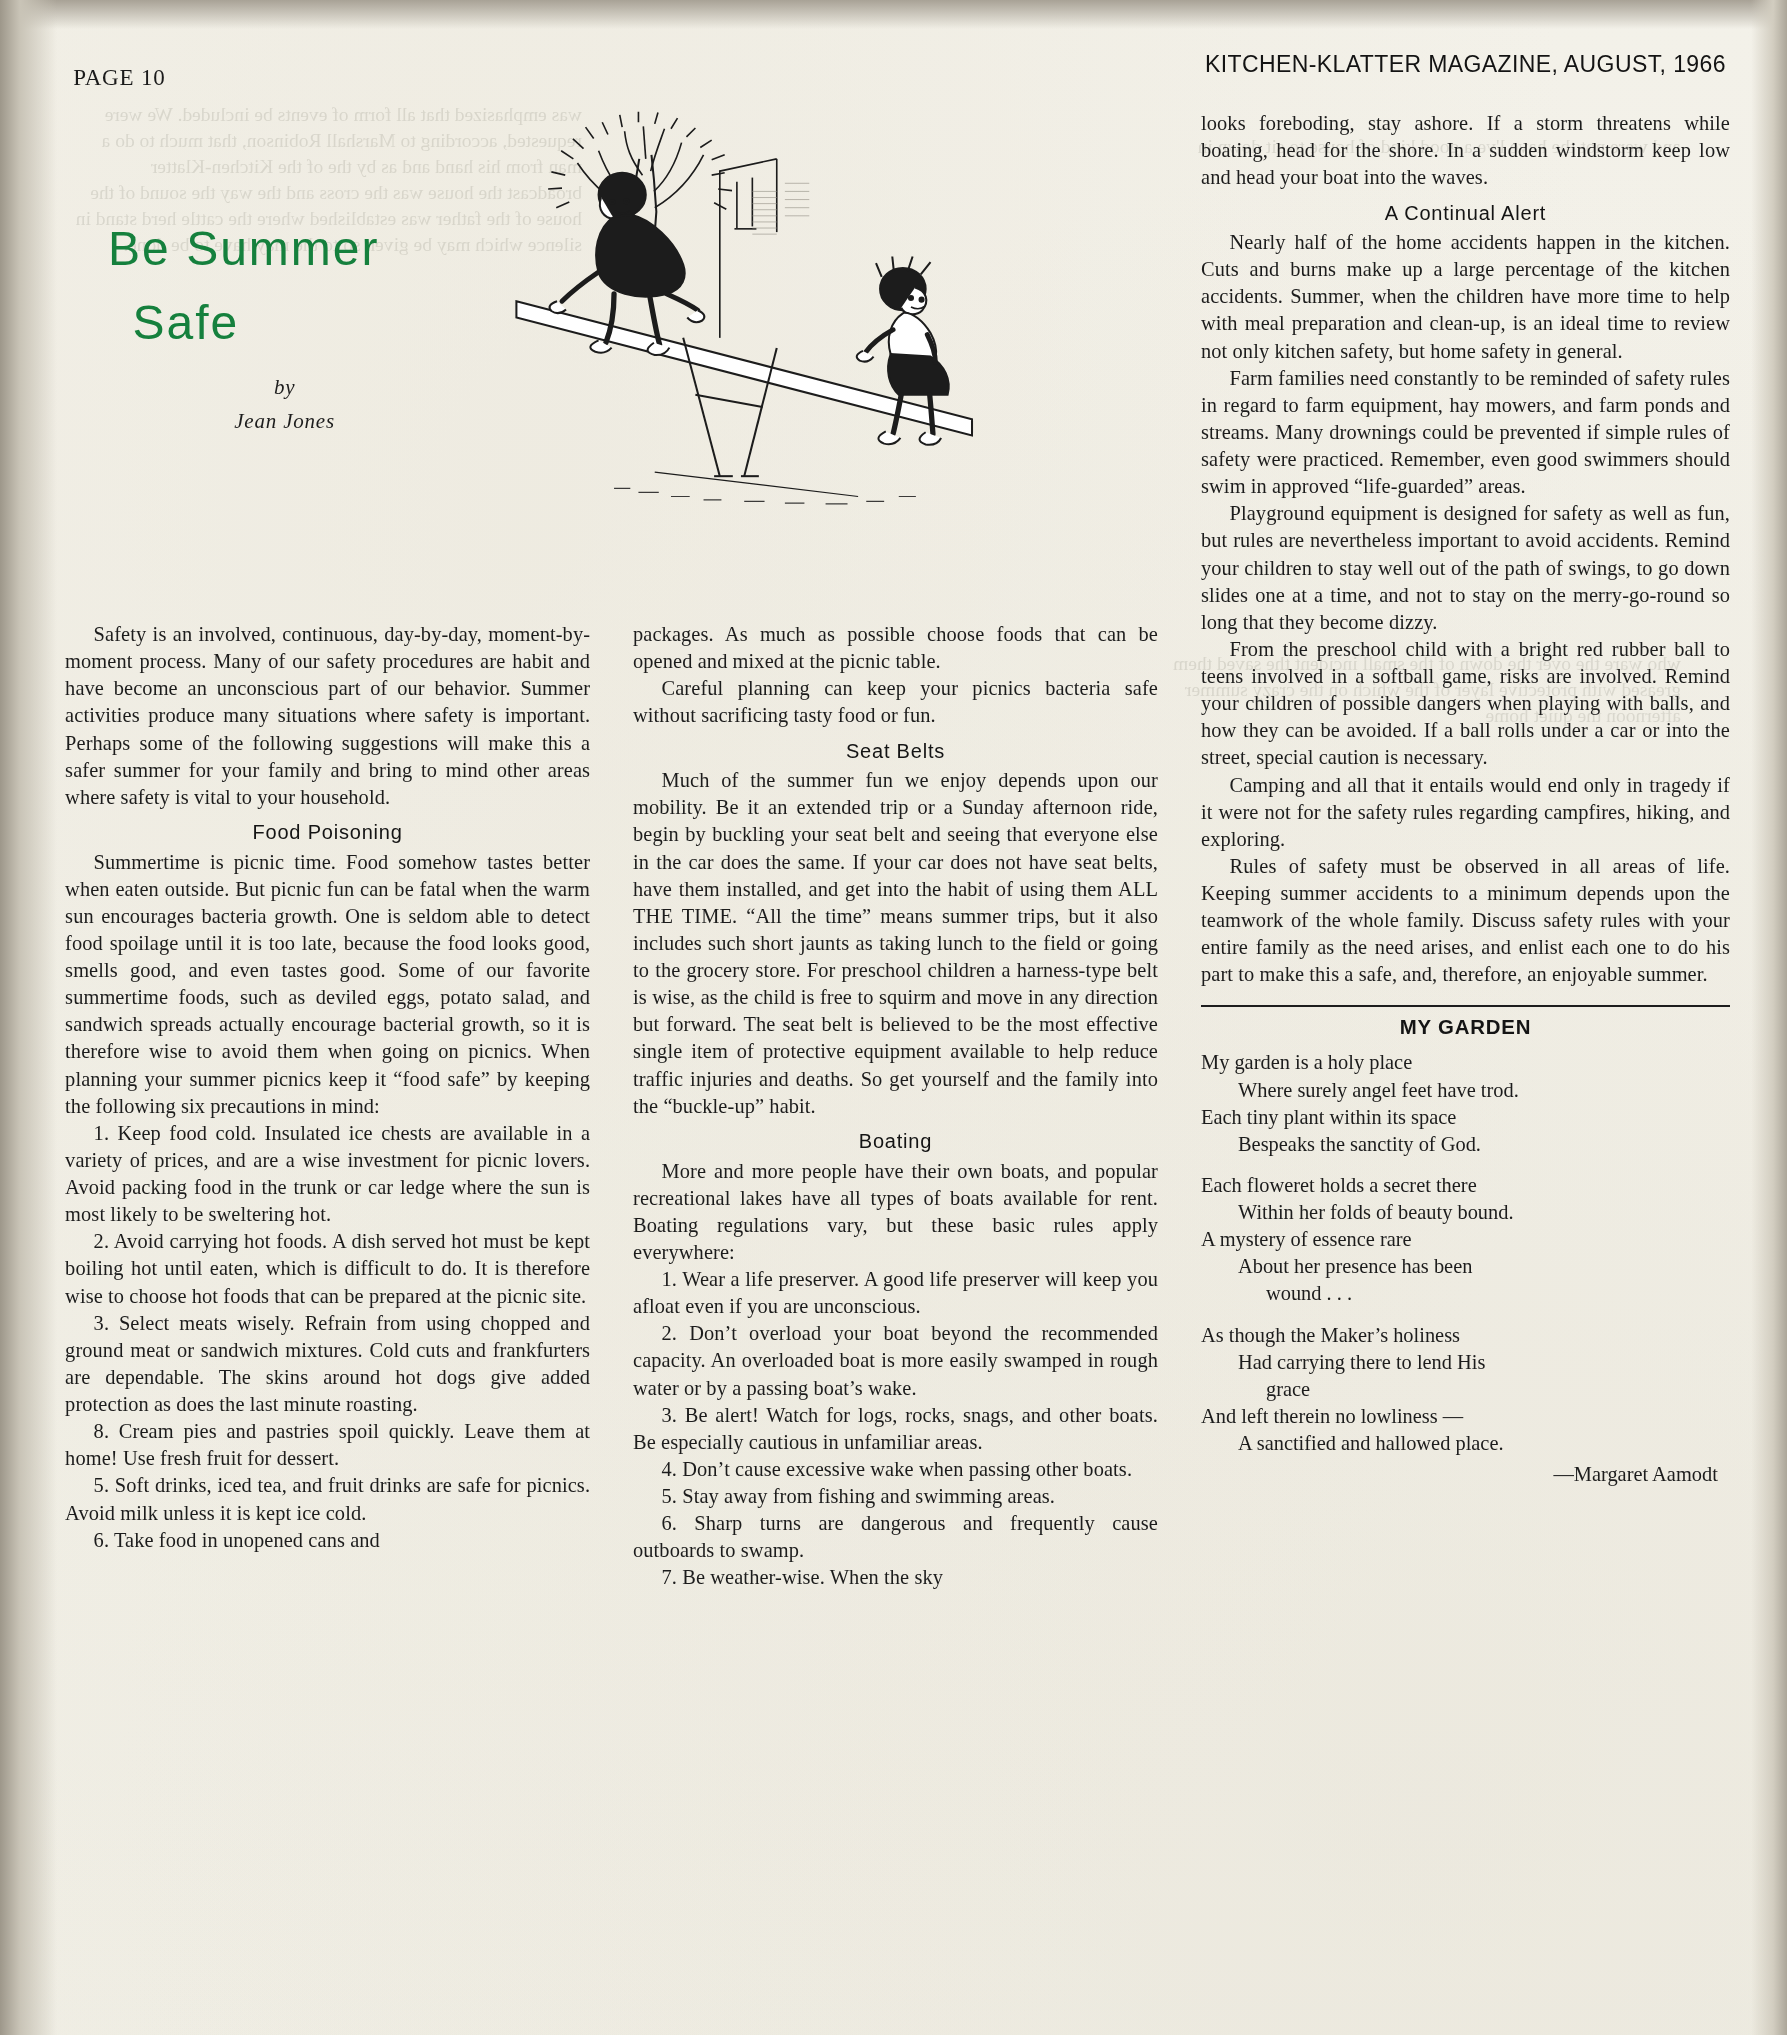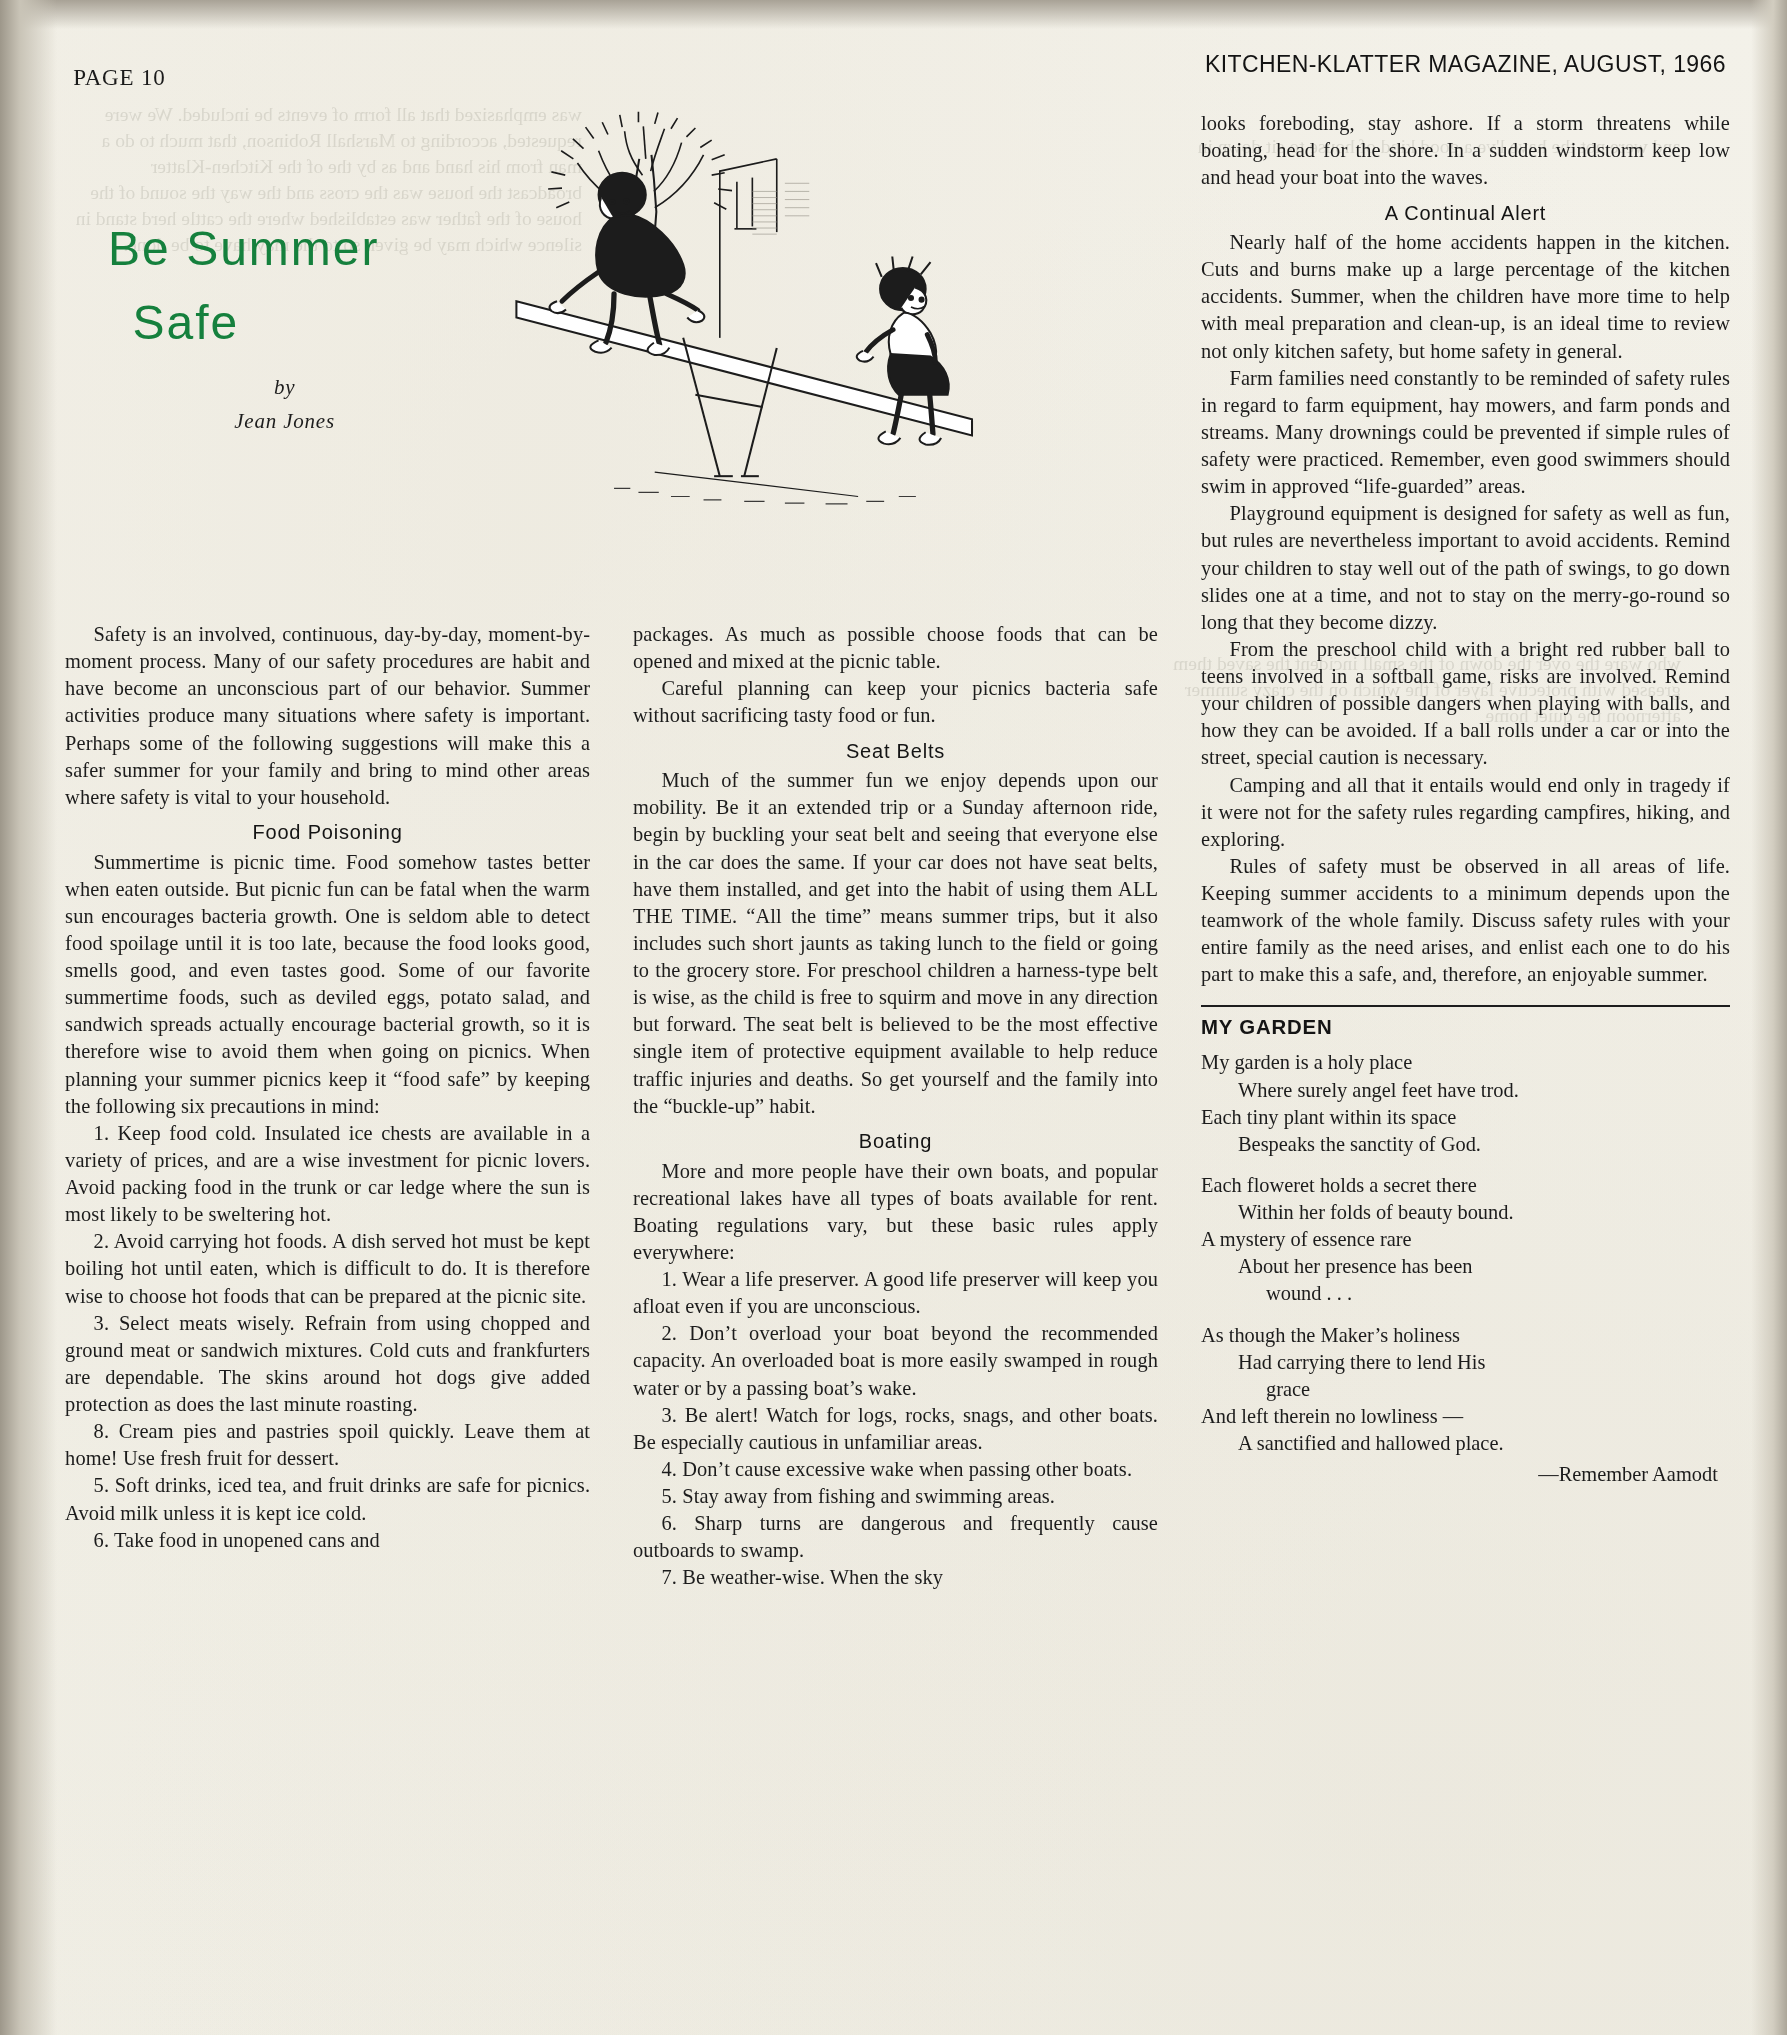--- a/index.html
+++ b/index.html
@@ -157,20 +157,21 @@
   
   .garden {
     margin-top: 16.3px;
   }
   .garden .hr {
     height: 2px;
     background: #1d1d1d;
     margin-bottom: 9px;
   }
   .garden .gtitle {
+    text-align: center;
     font-family: "Liberation Sans", sans-serif;
     font-size: 20.4px;
     font-weight: bold;
     letter-spacing: 0.8px;
     color: #141414;
     margin-bottom: 10.6px;
   }
   .poem-line {
     font-size: 20.4px;
     line-height: 1.33;
@@ -278,21 +279,21 @@
               <div class="poem-line">A mystery of essence rare</div>
               <div class="poem-line in1">About her presence has been</div>
               <div class="poem-line in2">wound . . .</div>
               <div class="poem-gap"></div>
               <div class="poem-line">As though the Maker’s holiness</div>
               <div class="poem-line in1">Had carrying there to lend His</div>
               <div class="poem-line in2">grace</div>
               <div class="poem-line">And left therein no lowliness —</div>
               <div class="poem-line in1">A sanctified and hallowed place.</div>
             </div>
-          <div class="poem-sig">—Remember Aamodt</div>
+          <div class="poem-sig">—Margaret Aamodt</div>
         </div>
       </div>
 
     </div>
 
     <div class="cols" style="pointer-events:none; height:513px;">
       <div class="headline-block" style="left:4.1px; position:absolute; top:0;">
         <div class="headline">
           <div>Be Summer</div>
           <div style="padding-left:24.4px;">Safe</div>

